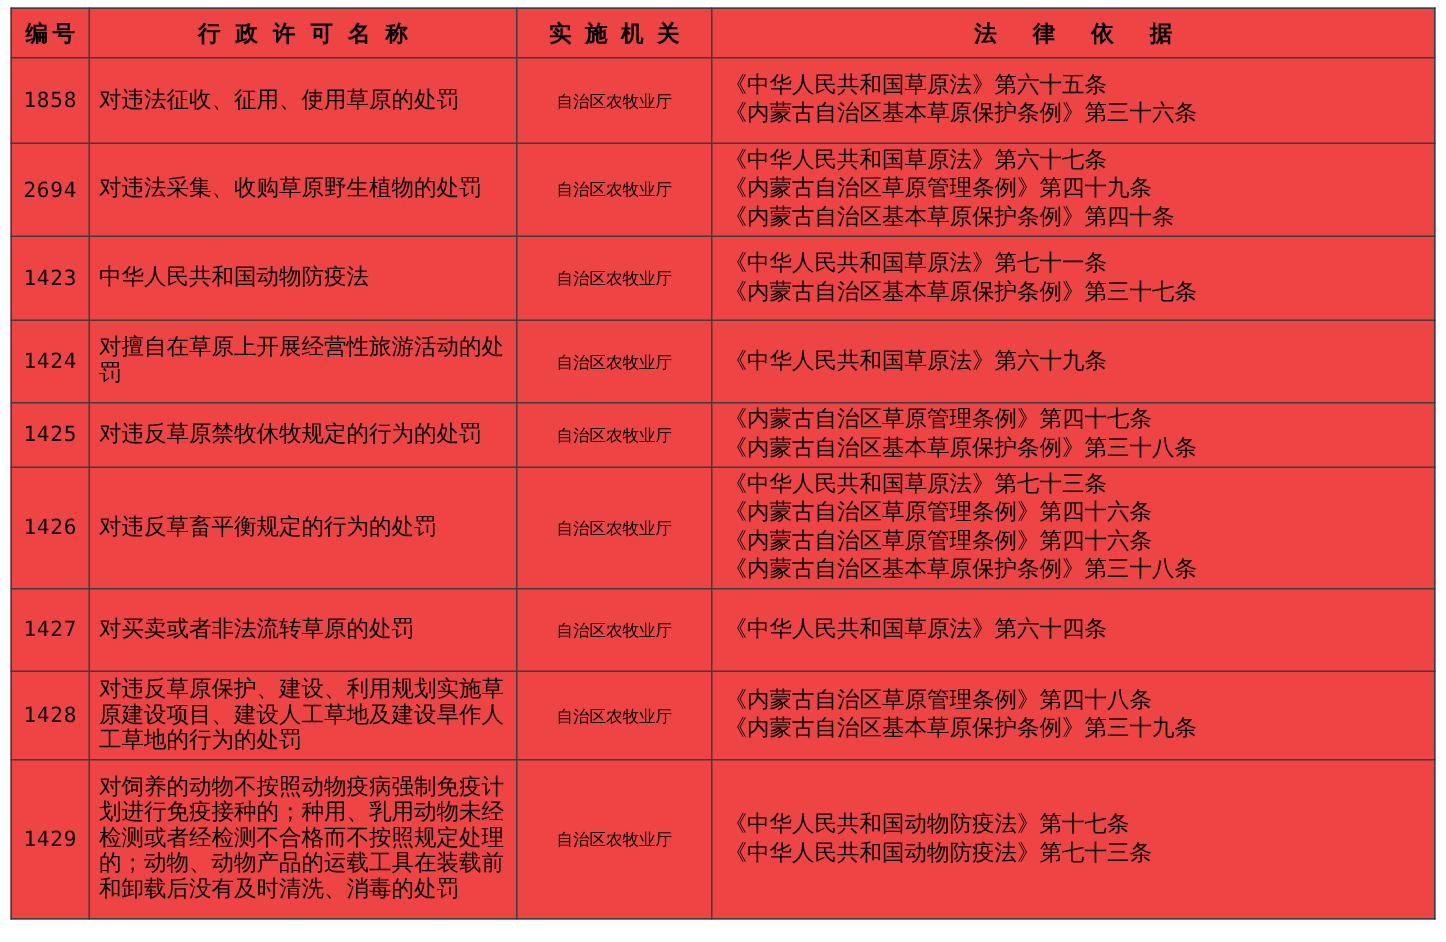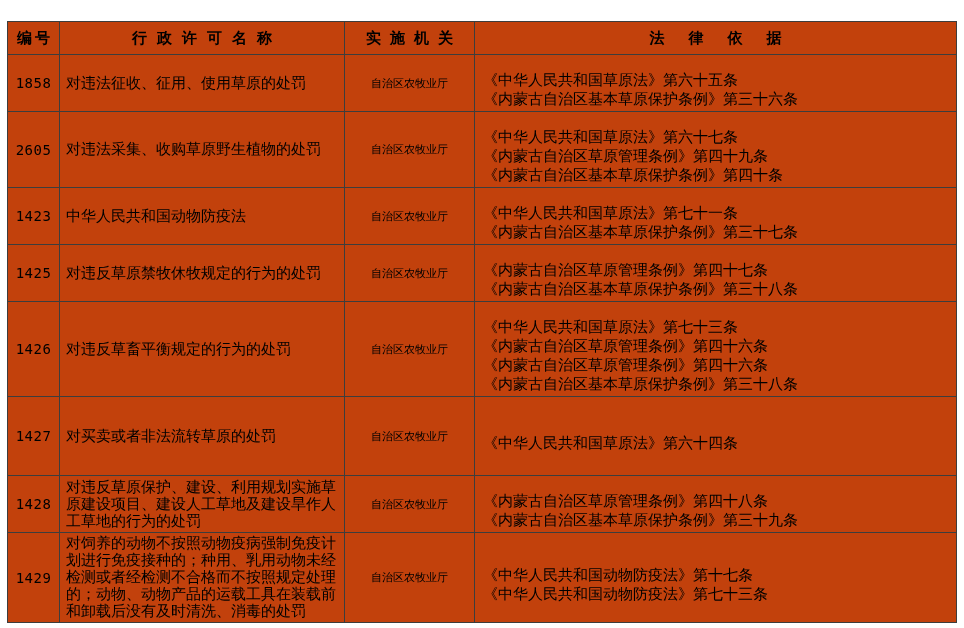--- a/index.html
+++ b/index.html
@@ -14,22 +14,21 @@
     height: 628px;
     background: #ffffff;
     box-sizing: border-box;
     padding: 5px 7px 0 7px;
     overflow: hidden;
   }
   table.permits {
     border-collapse: collapse;
     table-layout: fixed;
     width: 950px;
-    background: #c2410c;
-    margin-top: 16px;
+    background: #ef4444;
   }
   table.permits th,
   table.permits td {
     border: 1px solid #3d3d3d;
     vertical-align: middle;
     overflow: hidden;
   }
   col.c-id     { width: 52px; }
   col.c-name   { width: 285px; }
   col.c-agency { width: 130px; }
@@ -59,21 +58,21 @@
     padding: 2px 5px 2px 6px;
     text-align: left;
   }
   td.cell-agency {
     text-align: center;
     font-size: 11px;
   }
   td.cell-legal {
     font-size: 15px;
     line-height: 19px;
-    padding: 16px 4px 2px 8px;
+    padding: 2px 4px 2px 8px;
     text-align: left;
     white-space: pre-line;
   }
 
   
   tbody tr:nth-child(1) { height: 57px; }
   tbody tr:nth-child(2) { height: 61px; }
   tbody tr:nth-child(3) { height: 56px; }
   tbody tr:nth-child(4) { height: 55px; }
   tbody tr:nth-child(5) { height: 39px; }
@@ -103,33 +102,39 @@
     </thead>
     <tbody id="rows">
         <tr>
     <td class="cell-id">1858</td>
     <td class="cell-name">对违法征收、征用、使用草原的处罚</td>
     <td class="cell-agency">自治区农牧业厅</td>
     <td class="cell-legal">《中华人民共和国草原法》第六十五条
 《内蒙古自治区基本草原保护条例》第三十六条</td>
   </tr>
         <tr>
-    <td class="cell-id">2605</td>
+    <td class="cell-id">2694</td>
     <td class="cell-name">对违法采集、收购草原野生植物的处罚</td>
     <td class="cell-agency">自治区农牧业厅</td>
     <td class="cell-legal">《中华人民共和国草原法》第六十七条
 《内蒙古自治区草原管理条例》第四十九条
 《内蒙古自治区基本草原保护条例》第四十条</td>
   </tr>
         <tr>
     <td class="cell-id">1423</td>
     <td class="cell-name">中华人民共和国动物防疫法</td>
     <td class="cell-agency">自治区农牧业厅</td>
     <td class="cell-legal">《中华人民共和国草原法》第七十一条
 《内蒙古自治区基本草原保护条例》第三十七条</td>
+  </tr>
+        <tr>
+    <td class="cell-id">1424</td>
+    <td class="cell-name">对擅自在草原上开展经营性旅游活动的处罚</td>
+    <td class="cell-agency">自治区农牧业厅</td>
+    <td class="cell-legal">《中华人民共和国草原法》第六十九条</td>
   </tr>
         <tr>
     <td class="cell-id">1425</td>
     <td class="cell-name">对违反草原禁牧休牧规定的行为的处罚</td>
     <td class="cell-agency">自治区农牧业厅</td>
     <td class="cell-legal">《内蒙古自治区草原管理条例》第四十七条
 《内蒙古自治区基本草原保护条例》第三十八条</td>
   </tr>
         <tr>
     <td class="cell-id">1426</td>

